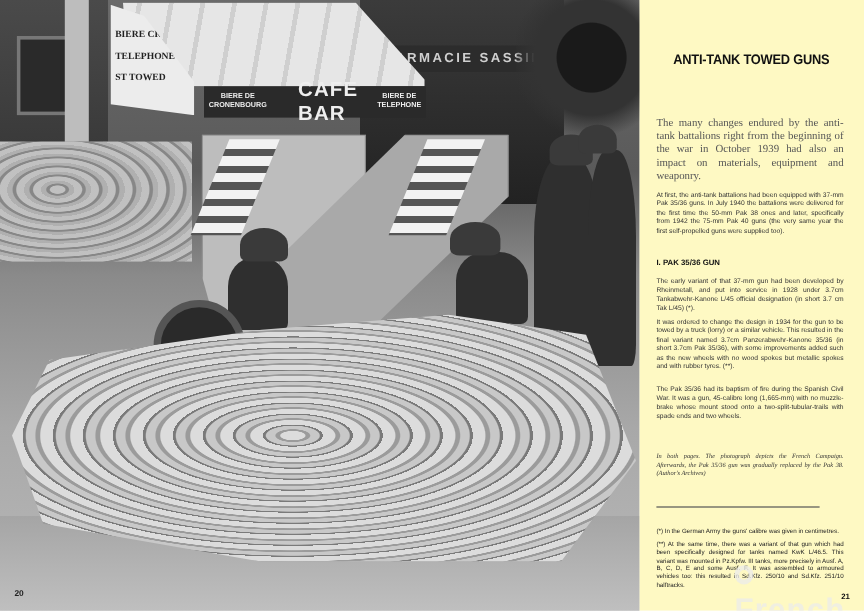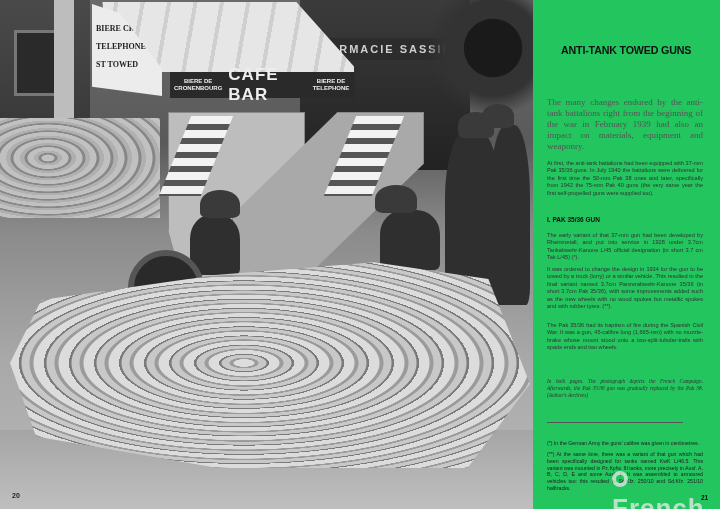--- a/index.html
+++ b/index.html
@@ -18,42 +18,42 @@
           background: radial-gradient(circle at 60% 40%, #1a1a1a 0 30%, #333 31% 50%, transparent 70%); }
   .awning { position:absolute; left:92px; top:2px; width:262px; height:70px;
             background: repeating-linear-gradient(100deg,#e6e6e6 0 22px,#cfcfcf 22px 26px);
             clip-path: polygon(4% 0,78% 0,100% 92%,100% 100%,6% 100%); }
   .awning-side { position:absolute; left:92px; top:4px; width:70px; height:92px; background:#ececec;
                  clip-path: polygon(0 0,40% 10%,100% 70%,100% 100%,0 90%); }
   .awning-side span { position:absolute; font:bold 8px "Liberation Serif",serif; color:#222; white-space:nowrap; }
   .valance { position:absolute; left:170px; top:72px; width:185px; height:26px; background:#2a2a2a; color:#eee;
              display:flex; align-items:center; gap:6px; padding:0 4px; box-sizing:border-box; }
   .valance .small { font:bold 6px "Liberation Sans",sans-serif; line-height:7px; width:50px; text-align:center; }
-  .valance .big { font:bold 17px "Liberation Sans",sans-serif; letter-spacing:1px; }
+  .valance .big { font:bold 17px "Liberation Sans",sans-serif; letter-spacing:1px;margin-left:20px; }
   .wall-left { position:absolute; left:0; top:118px; width:160px; height:100px; background:#7b7b7b; }
   .sandbags-bg { position:absolute; left:0; top:118px; width:160px; height:100px;
                  background: repeating-radial-gradient(ellipse at 30% 40%, #d2d2d2 0 6px, #8a8a8a 7px 9px, #bdbdbd 10px 14px); opacity:.8; }
   .shield { position:absolute; background:#bdbdbd; border:1px solid #8a8a8a; }
   .shield.l { left:168px; top:112px; width:135px; height:165px; clip-path:polygon(0 0,100% 0,100% 40%,60% 100%,10% 100%,0 70%); }
   .shield.r { left:232px; top:112px; width:190px; height:170px; clip-path:polygon(55% 0,100% 0,100% 30%,35% 100%,0 100%,0 60%); background:#a9a9a9; }
   .stripe { position:absolute; background:repeating-linear-gradient(180deg,#f2f2f2 0 8px,#555 8px 14px); }
   .stripe.l { left:175px; top:116px; width:42px; height:80px; transform:skewX(-22deg); }
   .stripe.r { left:340px; top:116px; width:48px; height:80px; transform:skewX(-22deg); }
   .soldier { position:absolute; background:#2f2f2f; border-radius:40% 40% 10% 10%; }
   .helmet { position:absolute; background:#3a3a3a; border-radius:50% 50% 20% 20%; }
   .barrel { position:absolute; left:100px; top:283px; width:160px; height:10px; background:#333; transform:rotate(-6deg); border-radius:4px; }
   .wheel { position:absolute; left:128px; top:250px; width:76px; height:76px; border-radius:50%; background:#2a2a2a; border:6px solid #555; box-sizing:border-box; }
   .bags-front { position:absolute; left:10px; top:258px; width:520px; height:210px;
                 background: repeating-radial-gradient(ellipse at 45% 50%, #dcdcdc 0 10px, #9b9b9b 11px 14px, #c8c8c8 15px 22px, #7a7a7a 23px 25px);
                 clip-path: polygon(6% 20%,40% 8%,70% 2%,92% 10%,100% 60%,88% 100%,40% 100%,5% 85%,0 50%); }
   .street { position:absolute; left:0; top:430px; width:533px; height:79px; background:linear-gradient(180deg,#a5a5a5,#bfbfbf); }
   .pagenum-left { position:absolute; left:12px; top:492px; font:bold 7px "Liberation Sans",sans-serif; color:#222; }
 
   
-  .page { position:absolute; left:533px; top:0; width:187px; height:509px; background:#22c55e; }
+  .page { position:absolute; left:533px; top:0; width:187px; height:509px; background:#fef9c3; }
   .title { position:absolute; left:28px; top:44px; font:bold 11.5px "Liberation Sans",sans-serif; letter-spacing:-0.2px; color:#111; white-space:nowrap; transform:scaleX(0.93); transform-origin:left; }
   .lead { position:absolute; left:14px; top:97px; width:156px; font:9px/11px "Liberation Serif",serif; color:#555; text-align:justify; }
   .body { position:absolute; left:14px; width:156px; font:5.6px/7.4px "Liberation Sans",sans-serif; color:#333; text-align:justify; margin:0; }
   .h2 { position:absolute; left:14px; top:216px; font:bold 6.5px "Liberation Sans",sans-serif; color:#111; }
   .caption { position:absolute; left:14px; top:378px; width:156px; font:italic 5.3px/7px "Liberation Serif",serif; color:#333; text-align:justify; }
   .rule { position:absolute; left:14px; top:422px; width:136px; height:1px; background:#555; }
   .fn { position:absolute; left:14px; width:156px; font:5.2px/6.8px "Liberation Sans",sans-serif; color:#222; text-align:justify; margin:0; }
   .pagenum-right { position:absolute; left:168px; top:494px; font:bold 6.5px "Liberation Sans",sans-serif; color:#111; }
   .watermark { position:absolute; left:612px; top:462px; font:bold 26px "Liberation Sans",sans-serif; color:rgba(235,235,235,0.75); letter-spacing:1px; }
   .watermark .dots { display:inline-block; width:16px; height:16px; border-radius:50%; border:4px solid rgba(235,235,235,0.75); margin-right:4px; vertical-align:middle; box-sizing:border-box; }
@@ -97,21 +97,21 @@
   <div class="helmet" style="left:482px;top:104px;width:32px;height:24px;"></div>
   <div class="wheel"></div>
   <div class="barrel"></div>
   <div class="street"></div>
   <div class="bags-front"></div>
   <div class="pagenum-left">20</div>
 </div>
 
 <div class="page">
   <div class="title">ANTI-TANK TOWED GUNS</div>
-  <div class="lead">The many changes endured by the anti-tank battalions right from the beginning of the war in February 1939 had also an impact on materials, equipment and weaponry.</div>
+  <div class="lead">The many changes endured by the anti-tank battalions right from the beginning of the war in October 1939 had also an impact on materials, equipment and weaponry.</div>
   <p class="body" style="top:160px;">At first, the anti-tank battalions had been equipped with 37-mm Pak 35/36 guns. In July 1940 the battalions were delivered for the first time the 50-mm Pak 38 ones and later, specifically from 1942 the 75-mm Pak 40 guns (the very same year the first self-propelled guns were supplied too).</p>
   <div class="h2">I. PAK 35/36 GUN</div>
   <p class="body" style="top:232px;">The early variant of that 37-mm gun had been developed by Rheinmetall, and put into service in 1928 under 3.7cm Tankabwehr-Kanone L/45 official designation (in short 3.7 cm Tak L/45) (*).</p>
   <p class="body" style="top:266px;">It was ordered to change the design in 1934 for the gun to be towed by a truck (lorry) or a similar vehicle. This resulted in the final variant named 3.7cm Panzerabwehr-Kanone 35/36 (in short 3.7cm Pak 35/36), with some improvements added such as the new wheels with no wood spokes but metallic spokes and with rubber tyres. (**).</p>
   <p class="body" style="top:322px;">The Pak 35/36 had its baptism of fire during the Spanish Civil War. It was a gun, 45-calibre long (1,665-mm) with no muzzle-brake whose mount stood onto a two-split-tubular-trails with spade ends and two wheels.</p>
   <div class="caption">In both pages. The photograph depicts the French Campaign. Afterwards, the Pak 35/36 gun was gradually replaced by the Pak 38. (Author's Archives)</div>
   <div class="rule"></div>
   <p class="fn" style="top:440px;">(*) In the German Army the guns' calibre was given in centimetres.</p>
   <p class="fn" style="top:451px;">(**) At the same time, there was a variant of that gun which had been specifically designed for tanks named KwK L/46.5. This variant was mounted in Pz.Kpfw. III tanks, more precisely in Ausf. A, B, C, D, E and some Ausf. F. It was assembled to armoured vehicles too: this resulted in Sd.Kfz. 250/10 and Sd.Kfz. 251/10 halftracks.</p>
   <div class="pagenum-right">21</div>

